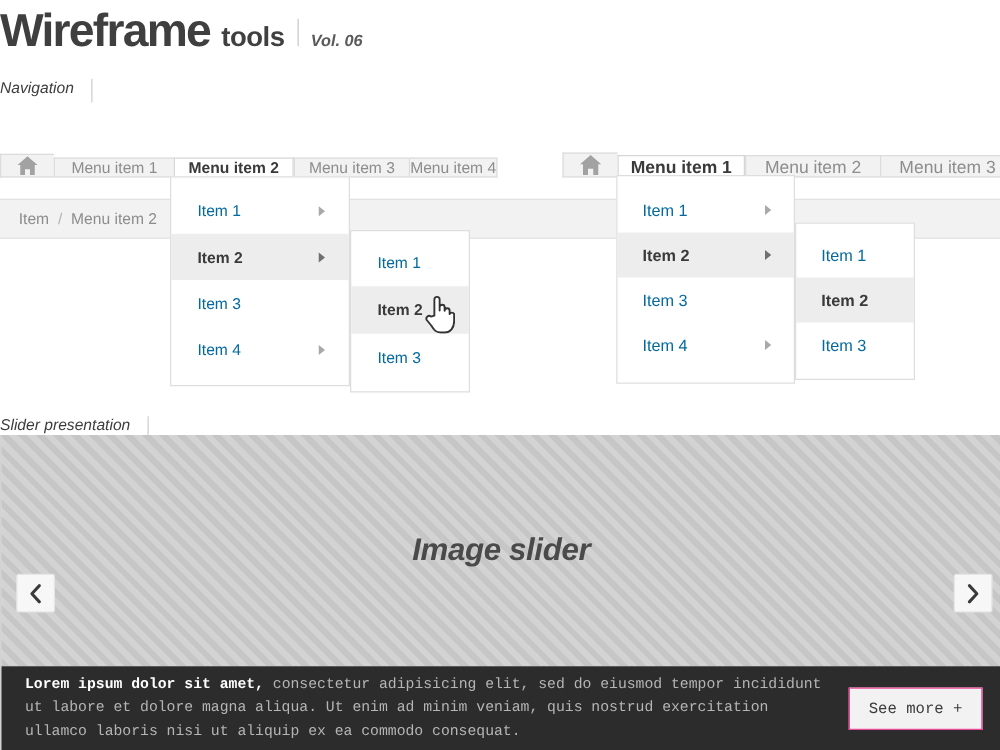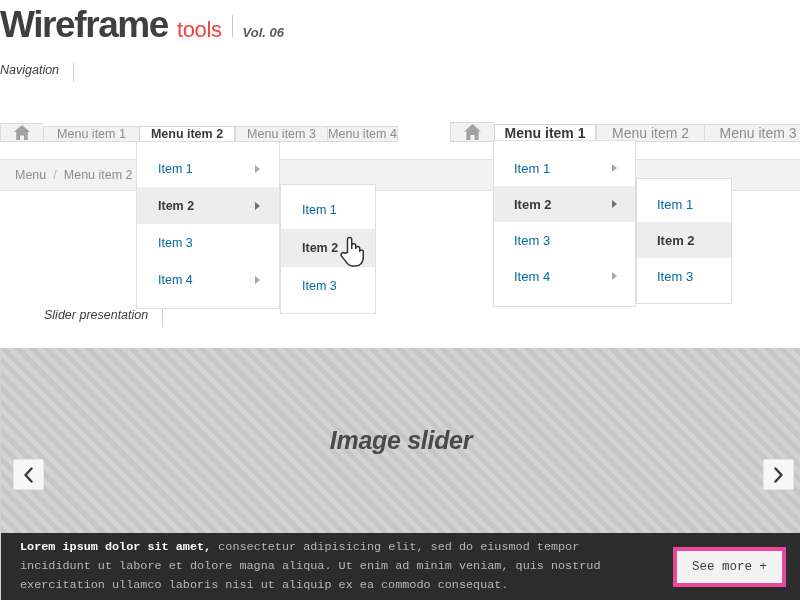--- a/index.html
+++ b/index.html
@@ -14,21 +14,21 @@
   
   .masthead {
     position: absolute; left: 0; top: 2px;
     display: flex; align-items: baseline;
   }
   .logo-main {
     font-size: 37px; font-weight: bold; color: #3f3f3f;
     letter-spacing: -1.4px; line-height: 46px;
   }
   .logo-sub {
-    font-size: 22px; font-weight: normal; color: #ef4444;
+    font-size: 22px; font-weight: bold; color: #404040;
     margin-left: 9px; letter-spacing: -0.4px;
   }
   .logo-divider {
     width: 1px; height: 22px; background: #c9c9c9;
     margin: 0 10px; align-self: center; position: relative; top: 1px;
   }
   .logo-vol {
     font-size: 13px; font-style: italic; color: #5a5a5a; font-weight: bold;
   }
 
@@ -186,21 +186,21 @@
   }
   .caption-text {
     flex: 1;
     padding: 0 18px 0 19px;
     font-size: 11.8px; line-height: 19px; color: #b5b5b5;
   }
   .caption-text b { color: #ffffff; font-weight: bold; }
   .see-more {
     margin-right: 15px;
     background: #f2f2f2;
-    border: 4px solid #ec4899;
+    border: 1px solid #ec4899;
     color: #3c3c3c;
     font-size: 12.5px;
     padding: 9px 15px;
     white-space: nowrap;
   }
 </style>
 </head>
 <body>
 
 <div class="page">
@@ -211,21 +211,21 @@
     <span class="logo-divider"></span>
     <span class="logo-vol">Vol. 06</span>
   </div>
 
   <div class="section-label" style="left:0; top:63px;">
     <span>Navigation</span>
     <span class="bar"></span>
   </div>
 
   <div class="breadcrumb">
-    <span class="crumb">Menu</span>
+    <span class="crumb">Item</span>
     <span class="crumb-sep">/</span>
     <span class="crumb">Menu item 2</span>
   </div>
 
   <div class="navbar" id="navbar-left">
     <div class="nav-tab home">
       <svg class="home-icon" width="18" height="17" viewBox="0 0 18 17">
         <path d="M9 1 L1 8 H3.2 V16 H7 V11.4 H11 V16 H14.8 V8 H17 Z" fill="#a2a2a2"></path>
       </svg>
     </div>
@@ -317,21 +317,21 @@
     </div>
     <div class="menu-item">
       <span>Item 3</span>
     </div>
   </div>
 
   <svg class="cursor" width="26" height="32" viewBox="0 0 26 32">
     <path d="M9.5 17.5 V4.6 a2.1 2.1 0 0 1 4.2 0 V13.4 V10.8 a2 2 0 0 1 4 0 V13.6 a2 2 0 0 1 4 0 V16.2 a2 2 0 0 1 3.6 0 V22 c0 5.2 -3 9 -7.6 9 h-3.3 c-3.4 0 -5 -1.6 -7.4 -5.6 L3.4 21 a2.2 2.2 0 0 1 3.4 -2.7 Z" fill="#ffffff" stroke="#333333" stroke-width="1.5" stroke-linejoin="round"></path>
   </svg>
 
-  <div class="section-label" style="left:0; top:308px;margin-left:44px;">
+  <div class="section-label" style="left:0; top:333px;">
     <span>Slider presentation</span>
     <span class="bar"></span>
   </div>
 
   <div class="slider">
     <div class="slider-stage"></div>
     <div class="slider-title">Image slider</div>
 
     <div class="slider-arrow prev">
       <svg width="11" height="16" viewBox="0 0 11 16">

